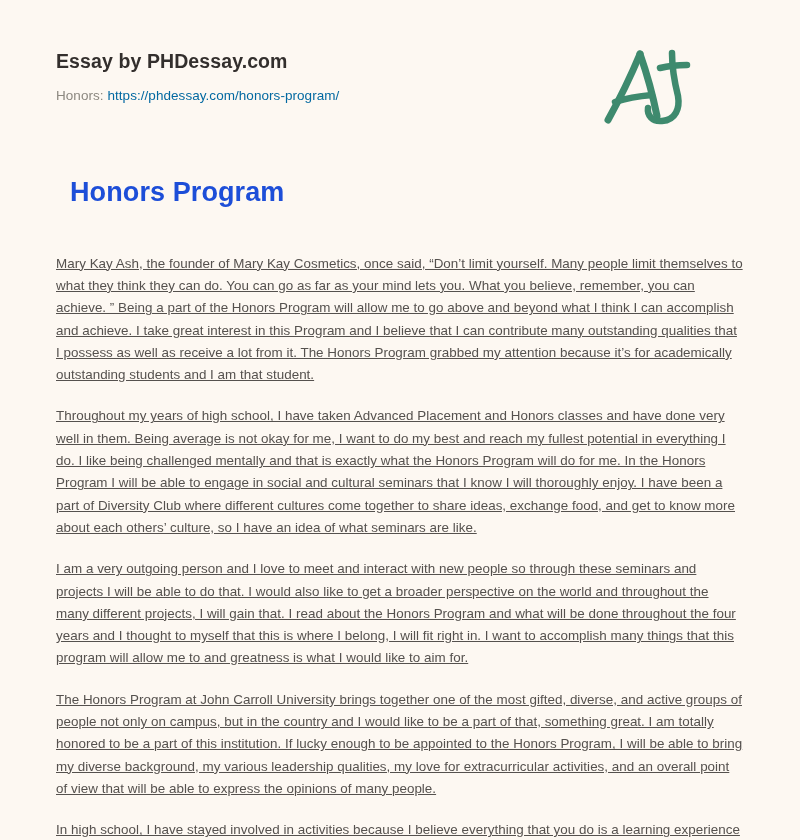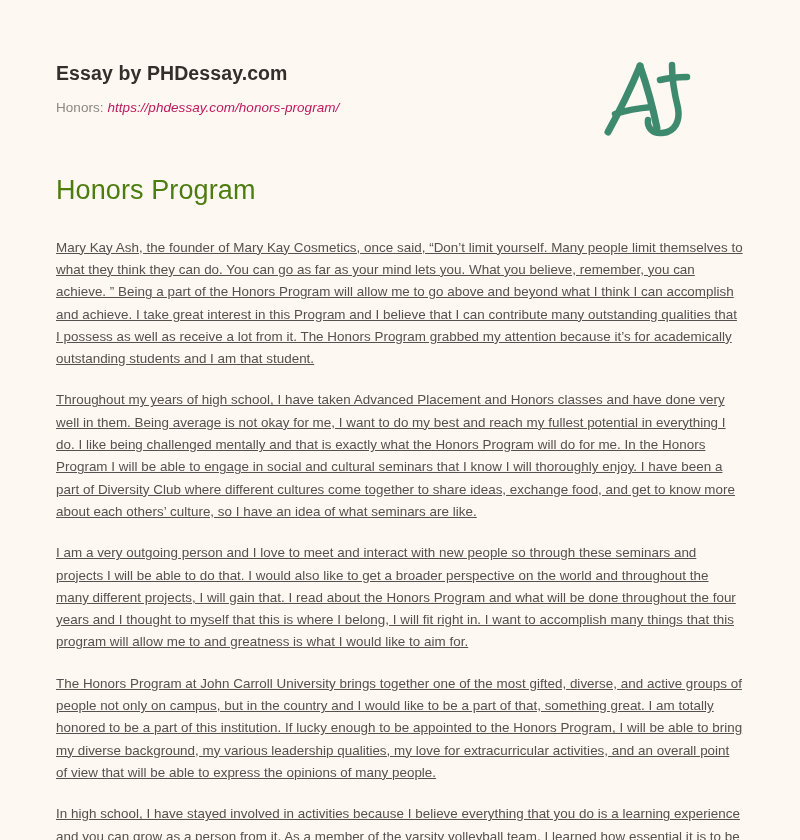--- a/index.html
+++ b/index.html
@@ -13,21 +13,21 @@
     background: #FDF8F2;
     font-family: "Liberation Sans", sans-serif;
     -webkit-font-smoothing: antialiased;
   }
 
   .page {
     position: relative;
     width: 800px;
     height: 840px;
     box-sizing: border-box;
-    padding: 12px 56px;
+    padding: 0 56px;
   }
 
   
   .header {
     position: relative;
     padding-top: 52px;
     height: 112px;
     box-sizing: border-box;
   }
 
@@ -45,46 +45,45 @@
     line-height: 1;
     color: #8C8880;
     letter-spacing: 0.05px;
   }
 
   .source-label {
     color: #8C8880;
   }
 
   .source-url {
-    color: #be185d;
+    color: #0369a1;
     text-decoration: none;
-    font-style: italic;
   }
 
   
   .logo {
     position: absolute;
     top: 44px;
     right: 48px;
     width: 96px;
     height: 84px;
   }
   .logo svg {
     display: block;
     width: 100%;
     height: 100%;
   }
 
   
   .doc-title {
-    margin: 0;
+    margin: 14px;
     padding-top: 52px;
     font-size: 27px;
-    font-weight: normal;
-    color: #4d7c0f;
+    font-weight: bold;
+    color: #1d4ed8;
     letter-spacing: 0.1px;
     line-height: 1.1;
   }
 
   
   .body-copy {
     padding-top: 31px;
   }
 
   .body-copy p {

